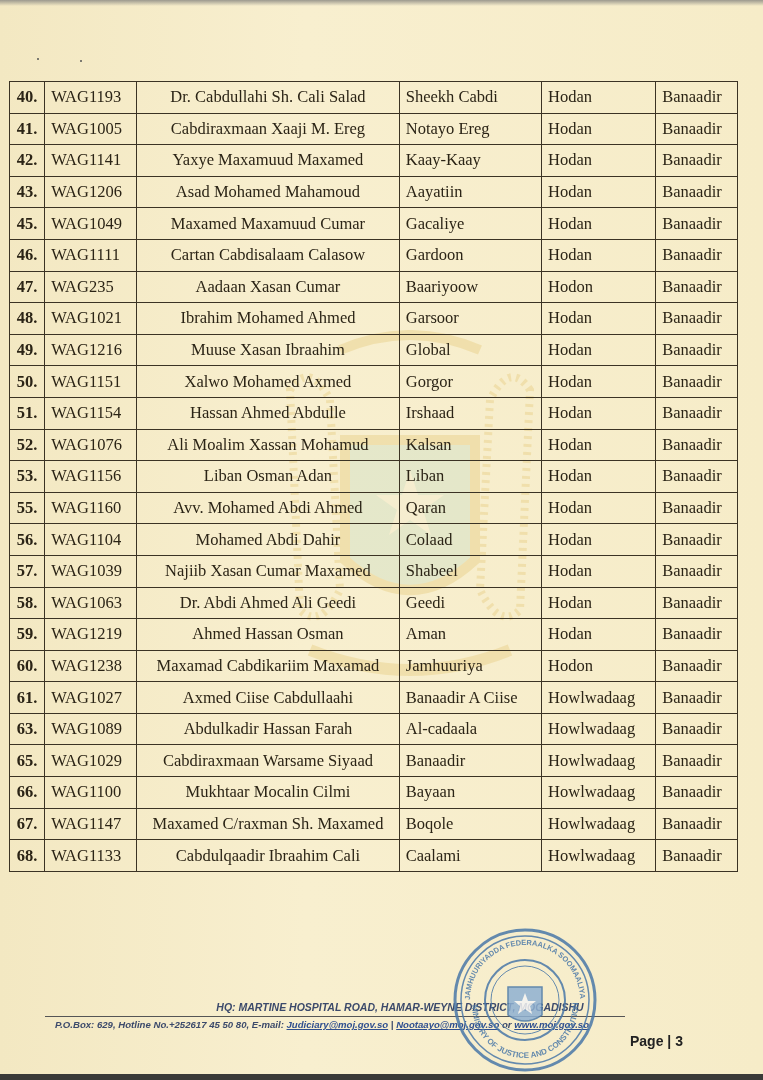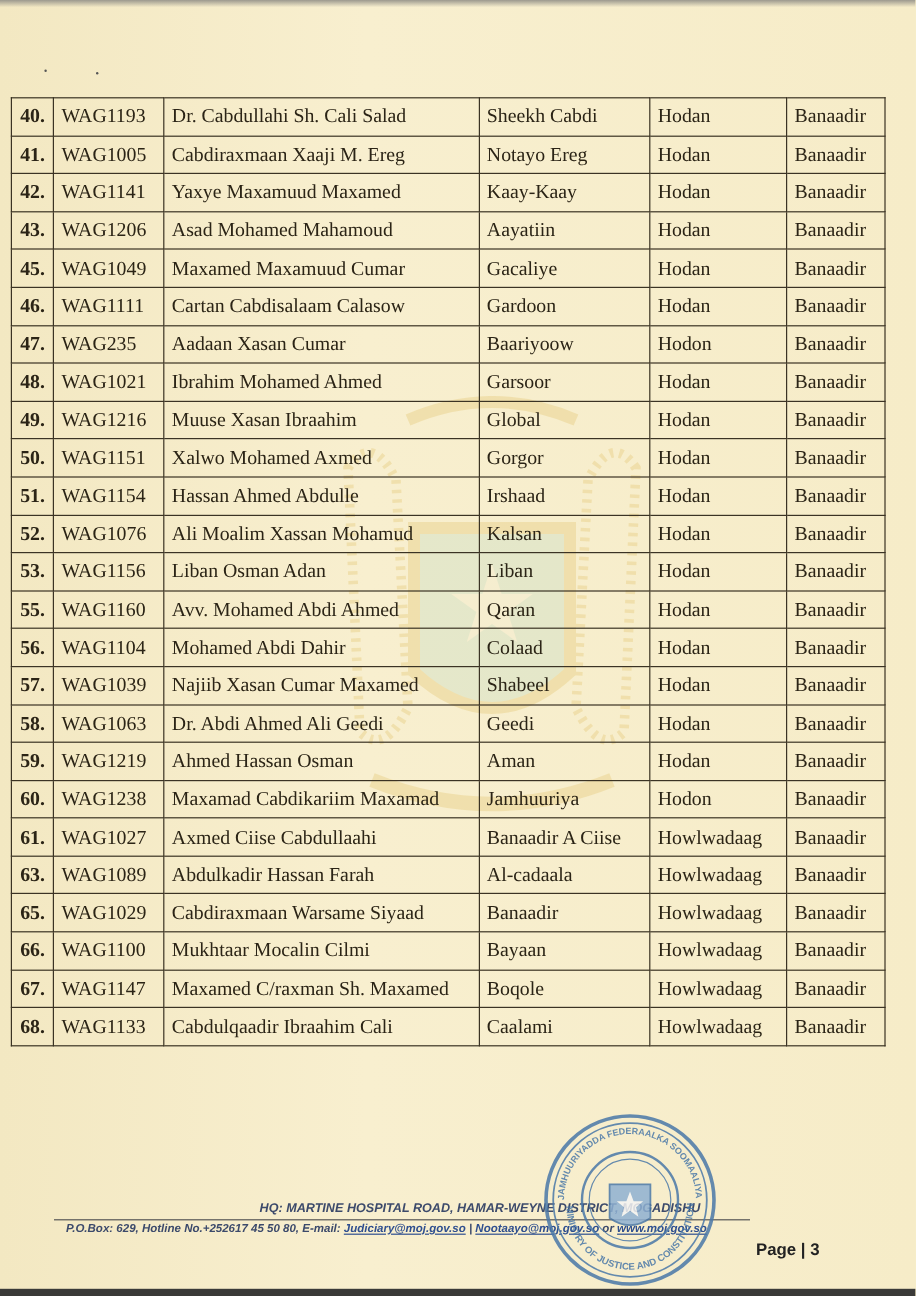--- a/index.html
+++ b/index.html
@@ -41,21 +41,21 @@
       height: 30.6px;
       padding: 0 6px;
       font-size: 16.5px;
       vertical-align: middle;
       white-space: nowrap;
       overflow: visible;
       color: #2b2416;
     }
     td.c-no { width: 22px; font-weight: bold; font-size: 14px; text-align: center; padding-left: 8px; vertical-align: top; padding-top: 4px; }
     td.c-id { width: 78px; }
-    td.c-name { width: 247px; }
+    td.c-name { width: 247px; text-align: center; }
     td.c-office { width: 128px; }
     td.c-district { width: 100px; }
     td.c-region { width: 68px; }
     .footer-hq {
       position: absolute; left: 0; width: 740px; top: 1001px;
       text-align: center; font-family: "Liberation Sans", sans-serif;
       font-weight: bold; font-style: italic; font-size: 10.5px; color: #3c4a6b;
       padding-left: 30px;
     }
     .footer-rule {

